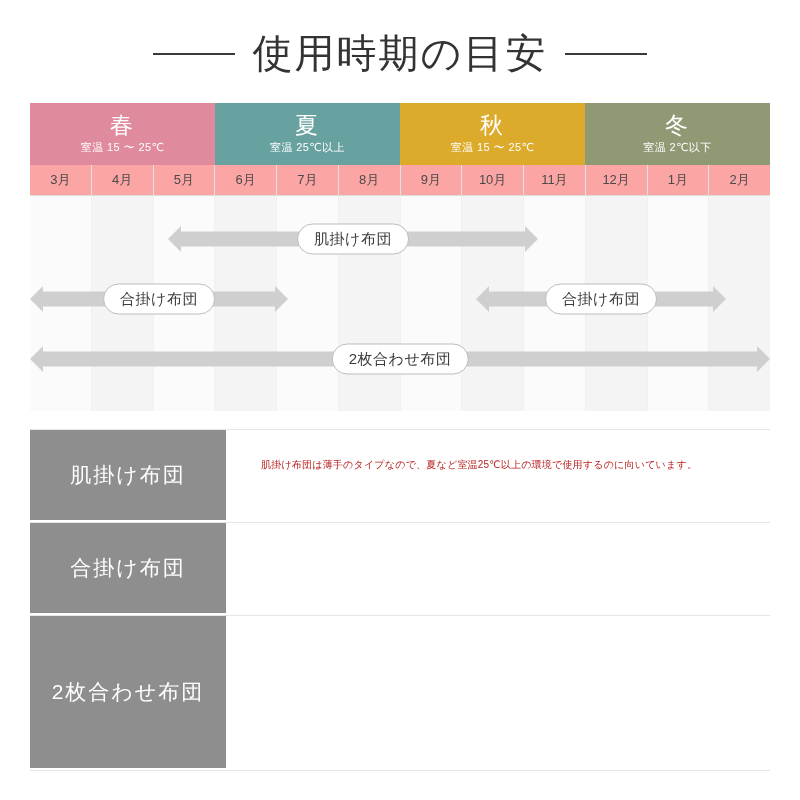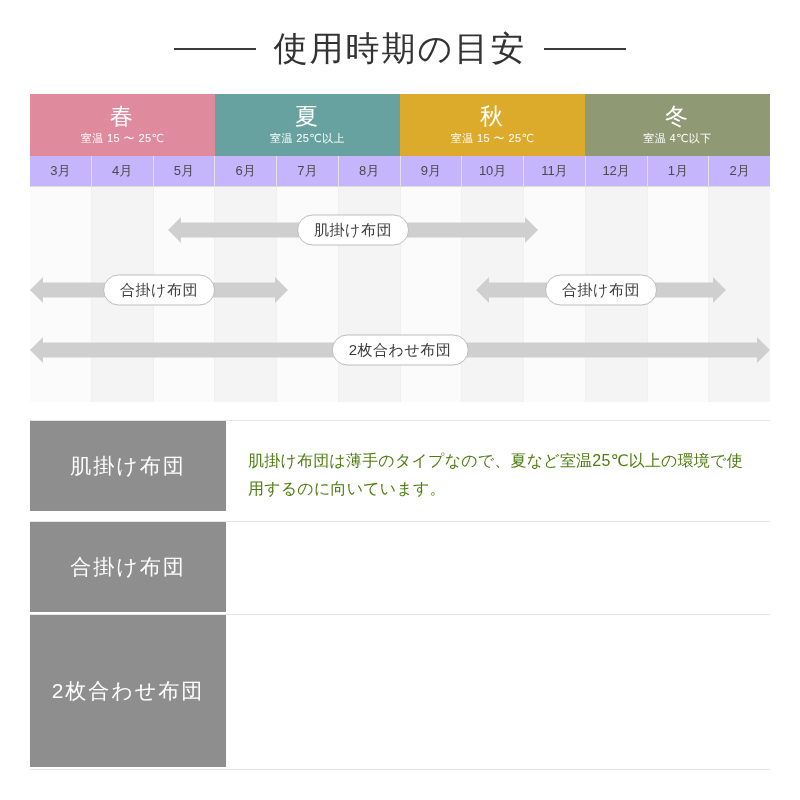--- a/index.html
+++ b/index.html
@@ -28,21 +28,21 @@
     justify-content: center;
     gap: 18px;
     margin-top: 26px;
   }
   .title-rule {
     width: 82px;
     height: 2px;
     background: #3a3a3a;
   }
   .title-text {
-    font-size: 34px;
+    font-size: 40px;
     letter-spacing: 2px;
     color: #333333;
     font-weight: 500;
   }
 
   
   .chart {
     position: relative;
     margin: 22px 30px 0 30px;
     width: 740px;
@@ -68,21 +68,21 @@
     margin-bottom: 2px;
   }
   .season-temp {
     font-size: 11px;
     letter-spacing: 0.4px;
   }
 
   .months-row {
     display: flex;
     width: 100%;
-    background: #c4b5fd;
+    background: #fca5a5;
     border-bottom: 1px solid #dcdcdc;
   }
   .month-cell {
     flex: 1 1 0;
     height: 30px;
     display: flex;
     align-items: center;
     justify-content: center;
     font-size: 13px;
     color: #4a4a4a;
@@ -185,24 +185,24 @@
     justify-content: center;
     font-size: 21px;
     letter-spacing: 2px;
     text-align: center;
     line-height: 1.35;
     border-bottom: 2px solid #ffffff;
     box-sizing: border-box;
   }
   .legend-desc {
     flex: 1 1 auto;
-    padding: 18px 20px 18px 22px;
-    font-size: 16px;
+    padding: 18px 20px 18px 35px;
+    font-size: 10px;
     line-height: 1.75;
-    color: #4d7c0f;
+    color: #b91c1c;
     letter-spacing: 0.2px;
     box-sizing: border-box;
   }
   .legend-row.r1 .legend-desc { padding-top: 26px; }
   .legend-row.r3 .legend-desc { padding-top: 20px; padding-bottom: 20px; }
 </style>
 </head>
 <body>
 
 <div class="page">
@@ -223,21 +223,21 @@
       <div class="season-cell" style="background:#68a2a0">
         <span class="season-name">夏</span>
         <span class="season-temp">室温 25℃以上</span>
       </div>
       <div class="season-cell" style="background:#dcab2b">
         <span class="season-name">秋</span>
         <span class="season-temp">室温 15 〜 25℃</span>
       </div>
       <div class="season-cell" style="background:#8f9974">
         <span class="season-name">冬</span>
-        <span class="season-temp">室温 4℃以下</span>
+        <span class="season-temp">室温 2℃以下</span>
       </div>
     </div>
 
     <div class="months-row">
       <div class="month-cell">3月</div>
       <div class="month-cell">4月</div>
       <div class="month-cell">5月</div>
       <div class="month-cell">6月</div>
       <div class="month-cell">7月</div>
       <div class="month-cell">8月</div>

